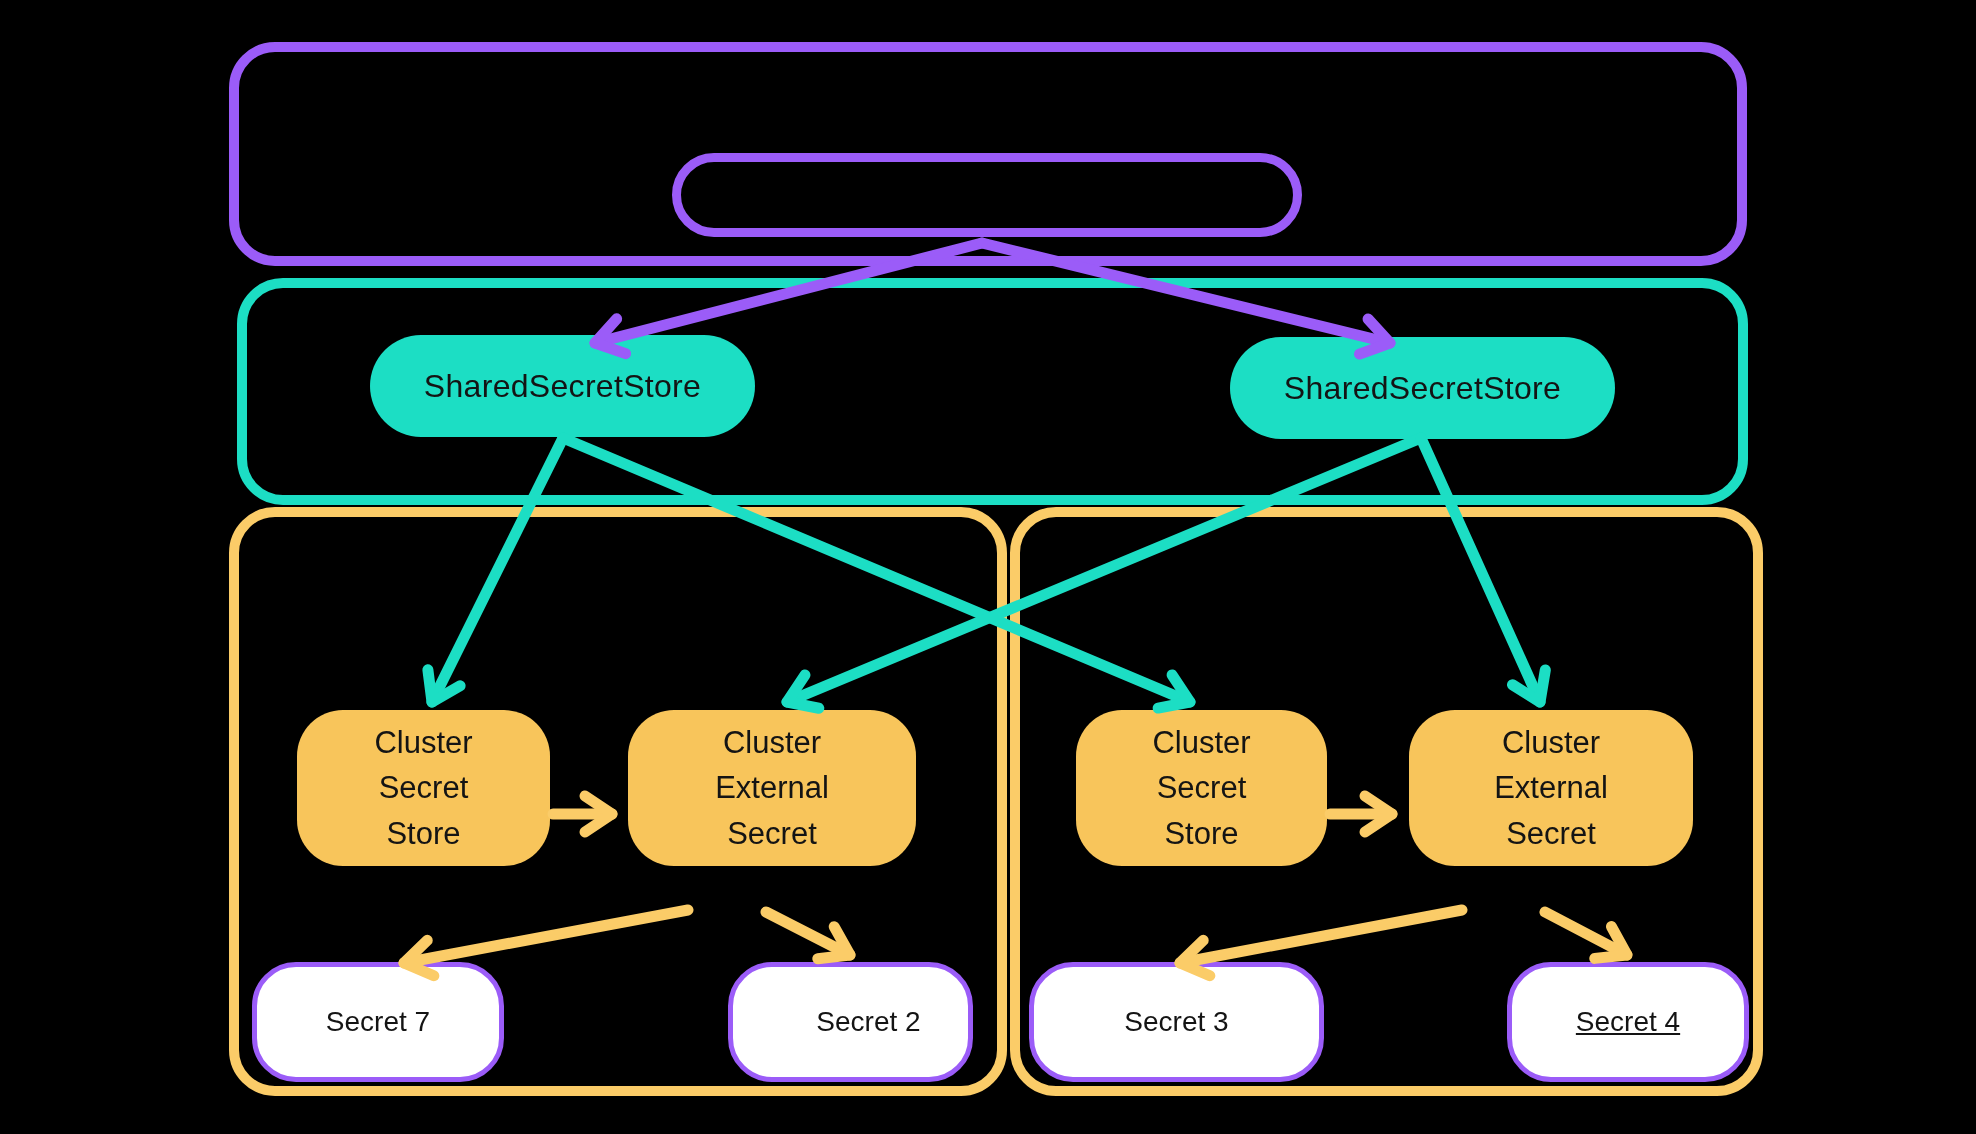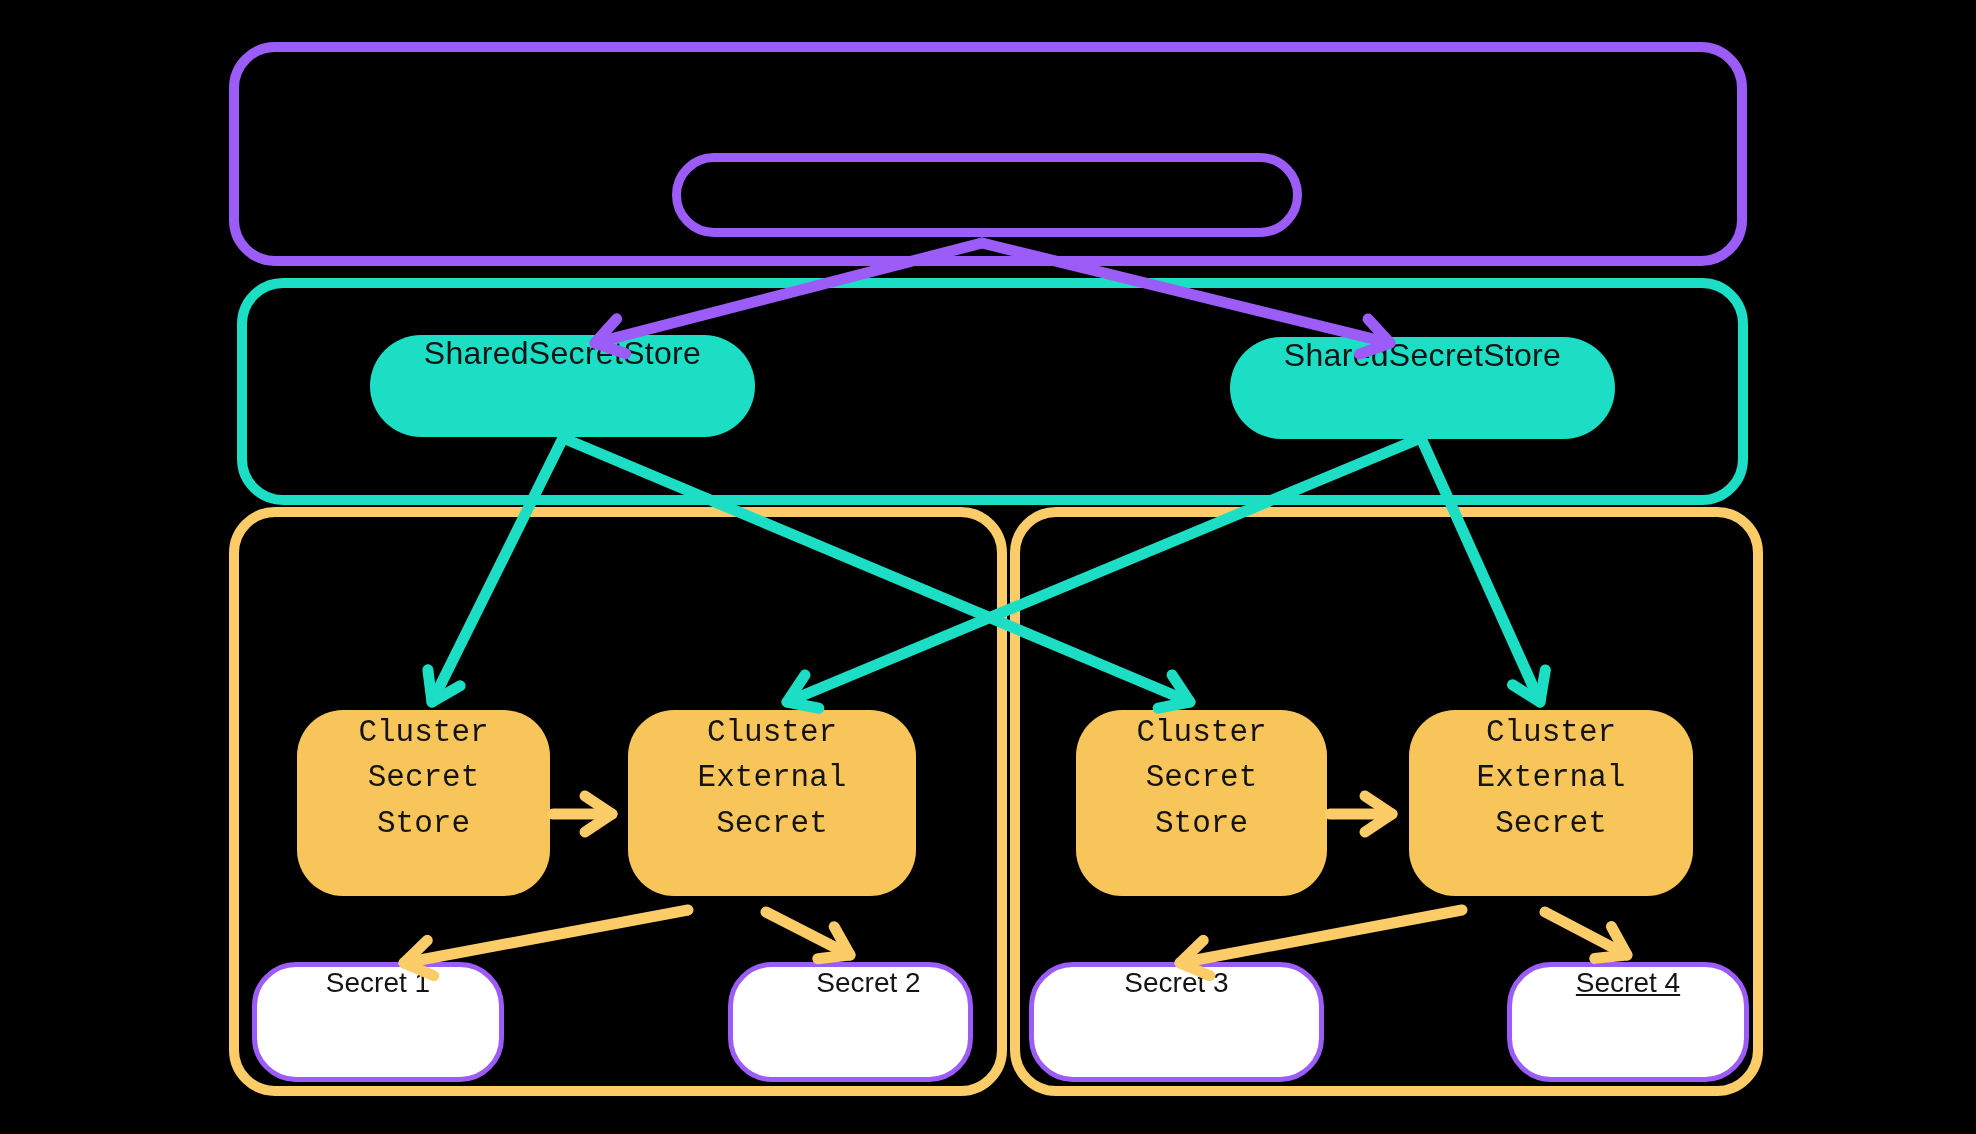--- a/index.html
+++ b/index.html
@@ -29,32 +29,32 @@
   .c-shared{left:237px;top:278px;width:1511px;height:227px;}
   .c-cluster-a{left:229px;top:507px;width:778px;height:589px;}
   .c-cluster-b{left:1010px;top:507px;width:753px;height:589px;}
   .inner-pill{
     position:absolute;left:672px;top:153px;width:630px;height:84px;
     border:9px solid var(--purple);border-radius:42px;z-index:1;
   }
 
   
   .node{
-    position:absolute;z-index:2;display:flex;align-items:flex-start;justify-content:center;
+    position:absolute;z-index:2;display:flex;align-items:center;justify-content:center;
     text-align:center;color:var(--ink);
   }
   .sss{
     background:var(--teal);border-radius:51px;height:102px;width:385px;
     font-size:32px;letter-spacing:.3px;
   }
   .sss-left{left:370px;top:335px;}
   .sss-right{left:1230px;top:337px;}
   .cluster-box{
-    background:var(--orange);border-radius:46px;height:186px;top:710px;
-    font-size:31px;line-height:1.46;white-space:pre-line;font-family:Liberation Mono, monospace;
+    background:var(--orange);border-radius:46px;height:156px;top:710px;
+    font-size:31px;line-height:1.46;white-space:pre-line;
   }
   .css-a{left:297px;width:253px;}
   .ces-a{left:628px;width:288px;}
   .css-b{left:1076px;width:251px;}
   .ces-b{left:1409px;width:284px;}
   .secret{
     background:var(--white);border:5px solid var(--purple);border-radius:44px;
     top:962px;height:120px;font-size:28px;
   }
   .s1{left:252px;width:252px;}
@@ -104,21 +104,21 @@
 Secret
 Store</span>
   </div>
   <div class="node cluster-box ces-b">
     <span>Cluster
 External
 Secret</span>
   </div>
 
   <div class="node secret s1">
-    <span>Secret 1</span>
+    <span>Secret 7</span>
   </div>
   <div class="node secret s2">
     <span>Secret 2</span>
   </div>
   <div class="node secret s3">
     <span>Secret 3</span>
   </div>
   <div class="node secret s4">
     <span>Secret 4</span>
   </div>

